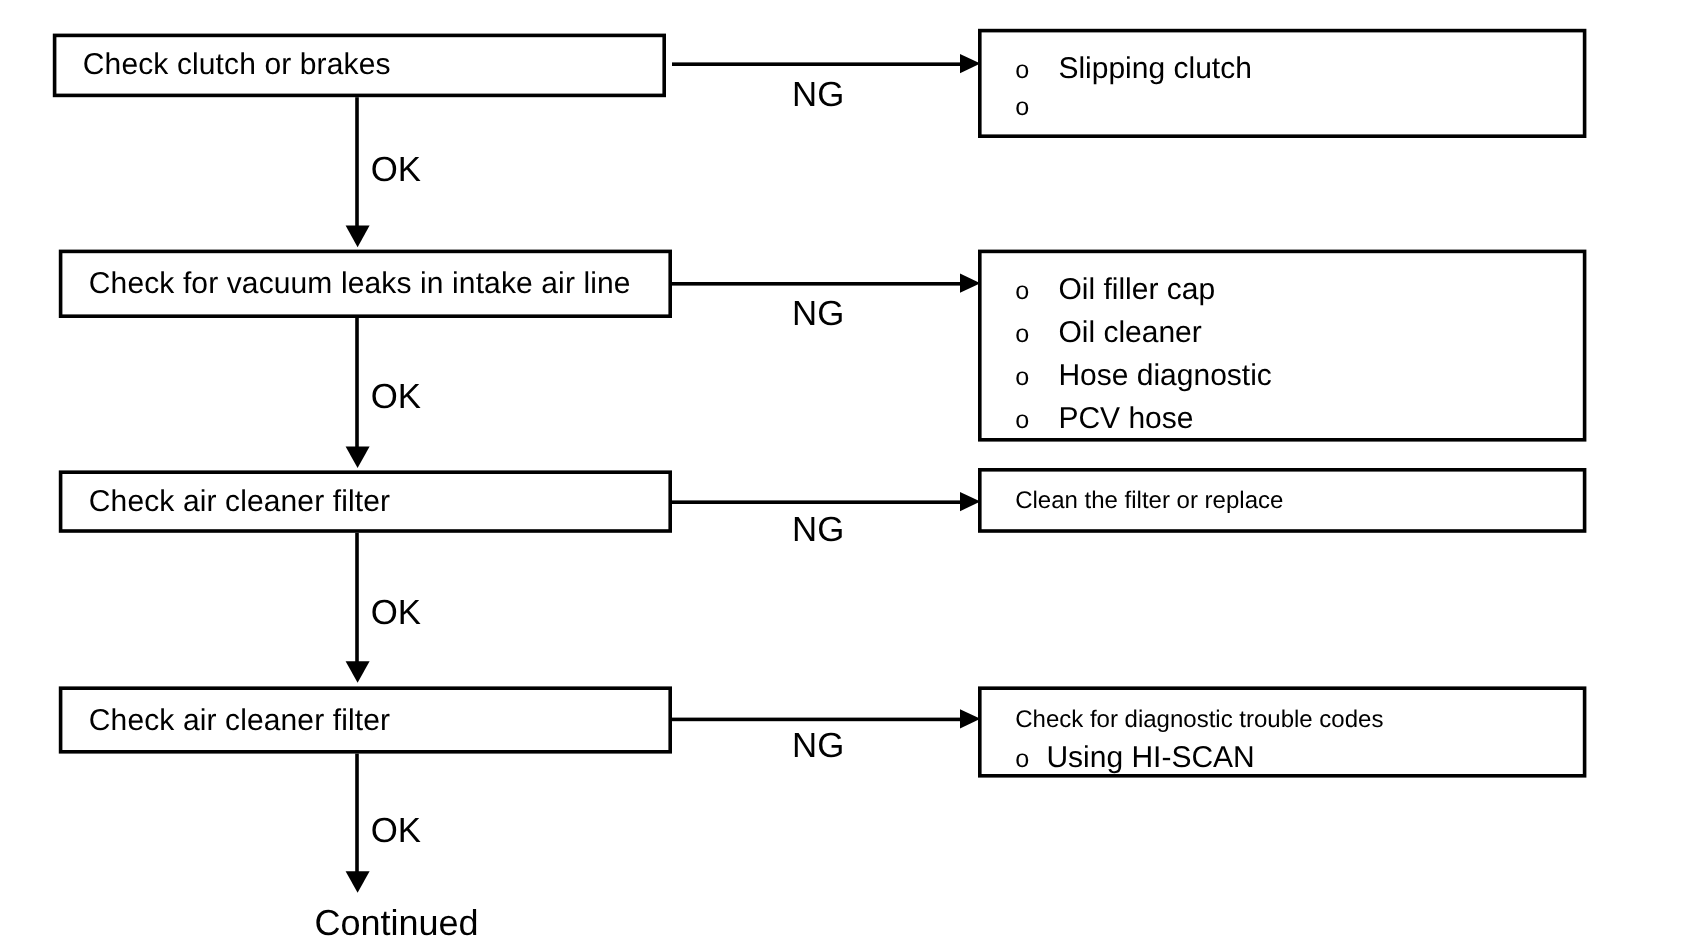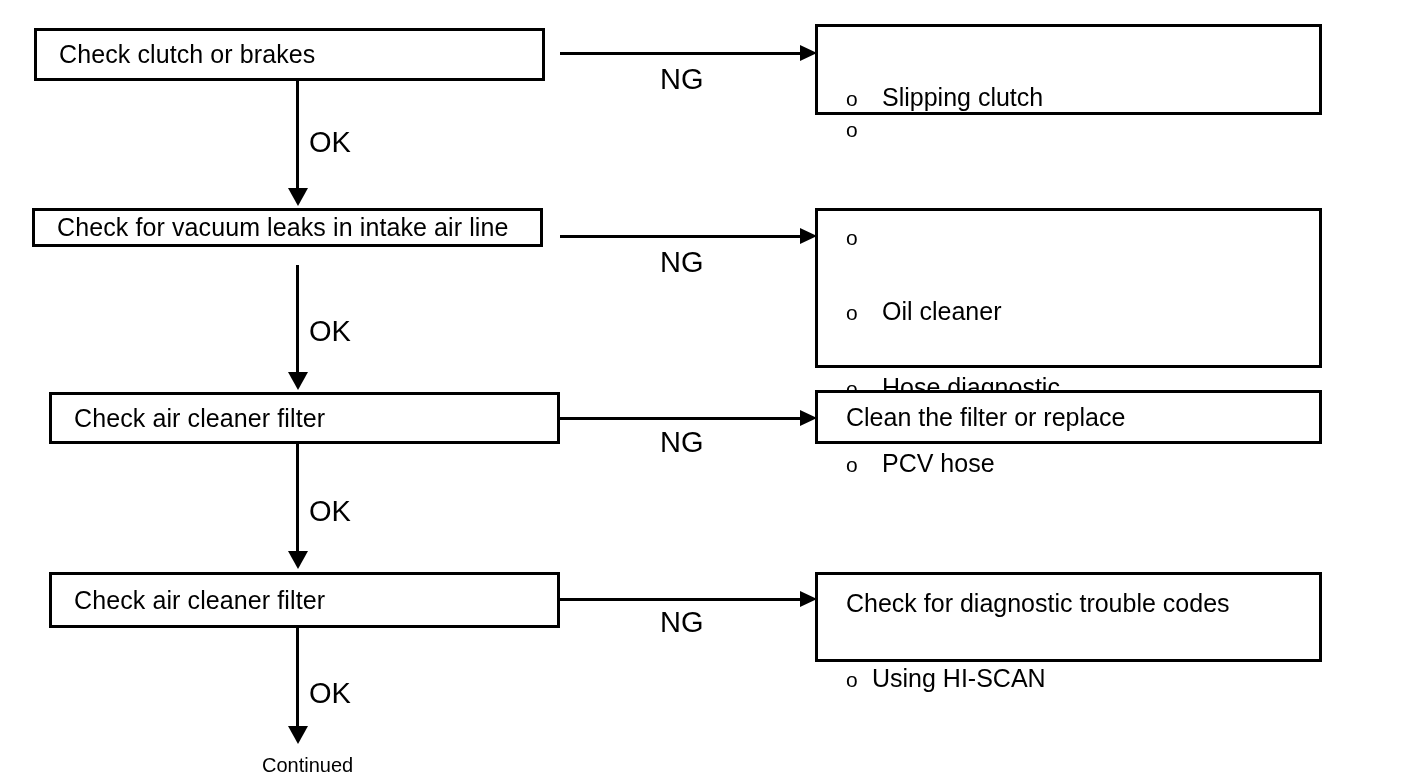--- a/index.html
+++ b/index.html
@@ -54,24 +54,24 @@
   .bullet-mark {
     font-size: 21px;
     width: 36px;
     flex: 0 0 36px;
     display: inline-block;
   }
   .bullet-mark.narrow {
     width: 26px;
     flex: 0 0 26px;
   }
-  .bullet-label { display: inline-block; margin-top: 40px; }
+  .bullet-label { display: inline-block; }
 
   .node-heading {
-    font-size: 25px;
+    font-size: 20px;
     line-height: 1.32;
     white-space: nowrap;
     padding-left: 28px;
   }
 
   
   .h-line {
     position: absolute;
     height: 3px;
     background: #000000;
@@ -100,31 +100,31 @@
 
   
   .edge-label {
     position: absolute;
     font-size: 29px;
     line-height: 1;
     white-space: nowrap;
   }
   .terminal-label {
     position: absolute;
-    font-size: 20px;
+    font-size: 30px;
     line-height: 1;
     white-space: nowrap;
   }
 </style>
 </head>
 <body>
 
 <div id="page">
 
-  <div class="node" style="left:34px; top:28px; width:511px; height:53px;">
+  <div class="node" style="left:44px; top:28px; width:511px; height:53px;">
     <div class="node-text">Check clutch or brakes</div>
   </div>
 
   <div class="h-line" style="left:560px; top:52px; width:245px;"></div>
   <div class="arrow-right" style="left:800px; top:45px;"></div>
   <div class="edge-label" style="left:660px; top:65px;">NG</div>
 
   <div class="node tight" style="left:815px; top:24px; width:507px; height:91px; padding-top:12px;">
     <ul class="bullet-list">
       <li class="bullet-row">
@@ -134,32 +134,33 @@
       <li class="bullet-row">
         <span class="bullet-mark">o</span>
       </li>
     </ul>
   </div>
 
   <div class="v-line" style="left:296px; top:81px; height:108px;"></div>
   <div class="arrow-down" style="left:288px; top:188px;"></div>
   <div class="edge-label" style="left:309px; top:128px;">OK</div>
 
-  <div class="node" style="left:32px; top:208px; width:511px; height:39px;justify-content:flex-end;">
+  <div class="node" style="left:49px; top:208px; width:511px; height:57px;">
     <div class="node-text">Check for vacuum leaks in intake air line</div>
   </div>
 
   <div class="h-line" style="left:560px; top:235px; width:245px;"></div>
   <div class="arrow-right" style="left:800px; top:228px;"></div>
   <div class="edge-label" style="left:660px; top:248px;">NG</div>
 
   <div class="node tight" style="left:815px; top:208px; width:507px; height:160px; padding-top:12px;">
     <ul class="bullet-list">
       <li class="bullet-row">
         <span class="bullet-mark">o</span>
+        <span class="bullet-label">Oil filler cap</span>
       </li>
       <li class="bullet-row">
         <span class="bullet-mark">o</span>
         <span class="bullet-label">Oil cleaner</span>
       </li>
       <li class="bullet-row">
         <span class="bullet-mark">o</span>
         <span class="bullet-label">Hose diagnostic</span>
       </li>
       <li class="bullet-row">
@@ -190,21 +191,21 @@
   <div class="edge-label" style="left:309px; top:497px;">OK</div>
 
   <div class="node" style="left:49px; top:572px; width:511px; height:56px;">
     <div class="node-text">Check air cleaner filter</div>
   </div>
 
   <div class="h-line" style="left:560px; top:598px; width:245px;"></div>
   <div class="arrow-right" style="left:800px; top:591px;"></div>
   <div class="edge-label" style="left:660px; top:608px;">NG</div>
 
-  <div class="node tight" style="left:815px; top:572px; width:507px; height:90px; padding-top:12px;">
+  <div class="node tight" style="left:815px; top:572px; width:507px; height:76px; padding-top:12px;">
     <div class="node-heading">Check for diagnostic trouble codes</div>
     <ul class="bullet-list">
       <li class="bullet-row">
         <span class="bullet-mark narrow">o</span>
         <span class="bullet-label">Using HI-SCAN</span>
       </li>
     </ul>
   </div>
 
   <div class="v-line" style="left:296px; top:628px; height:104px;"></div>

